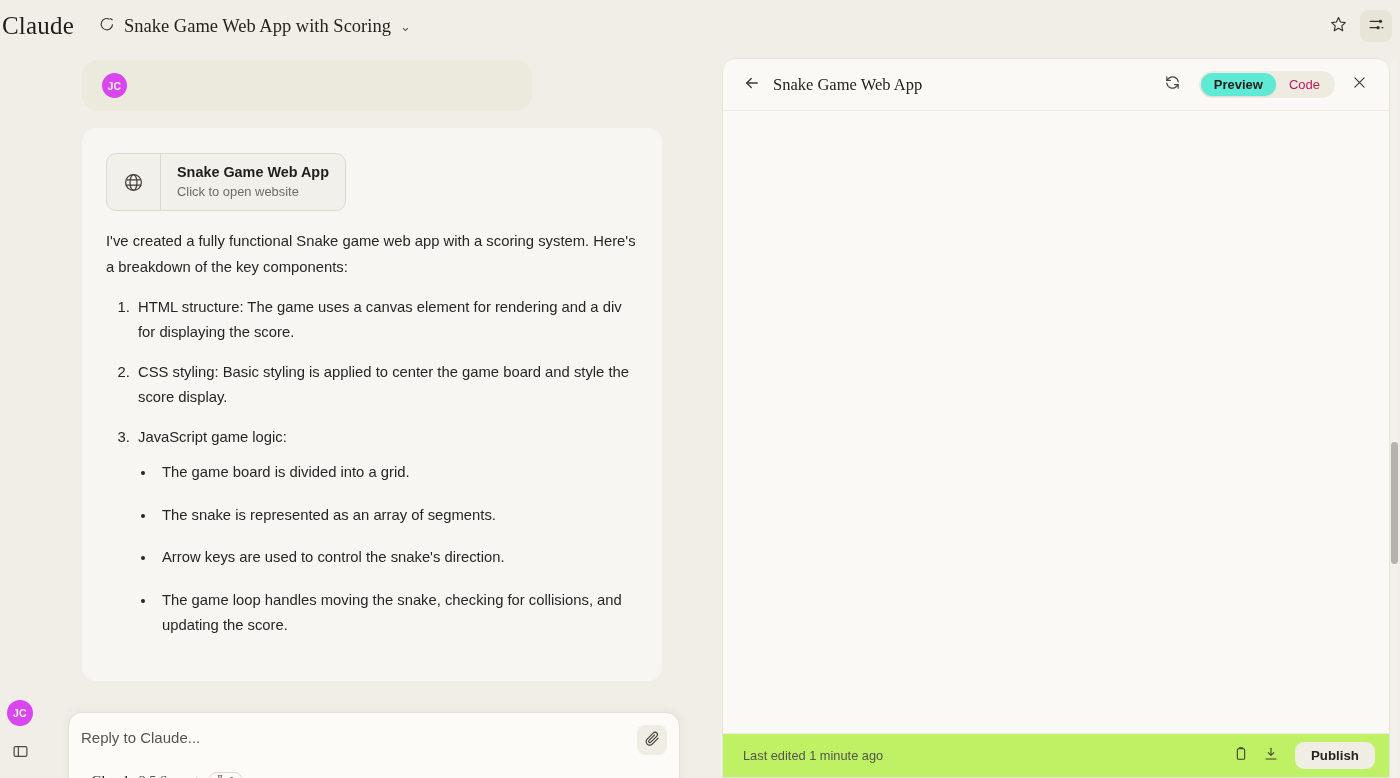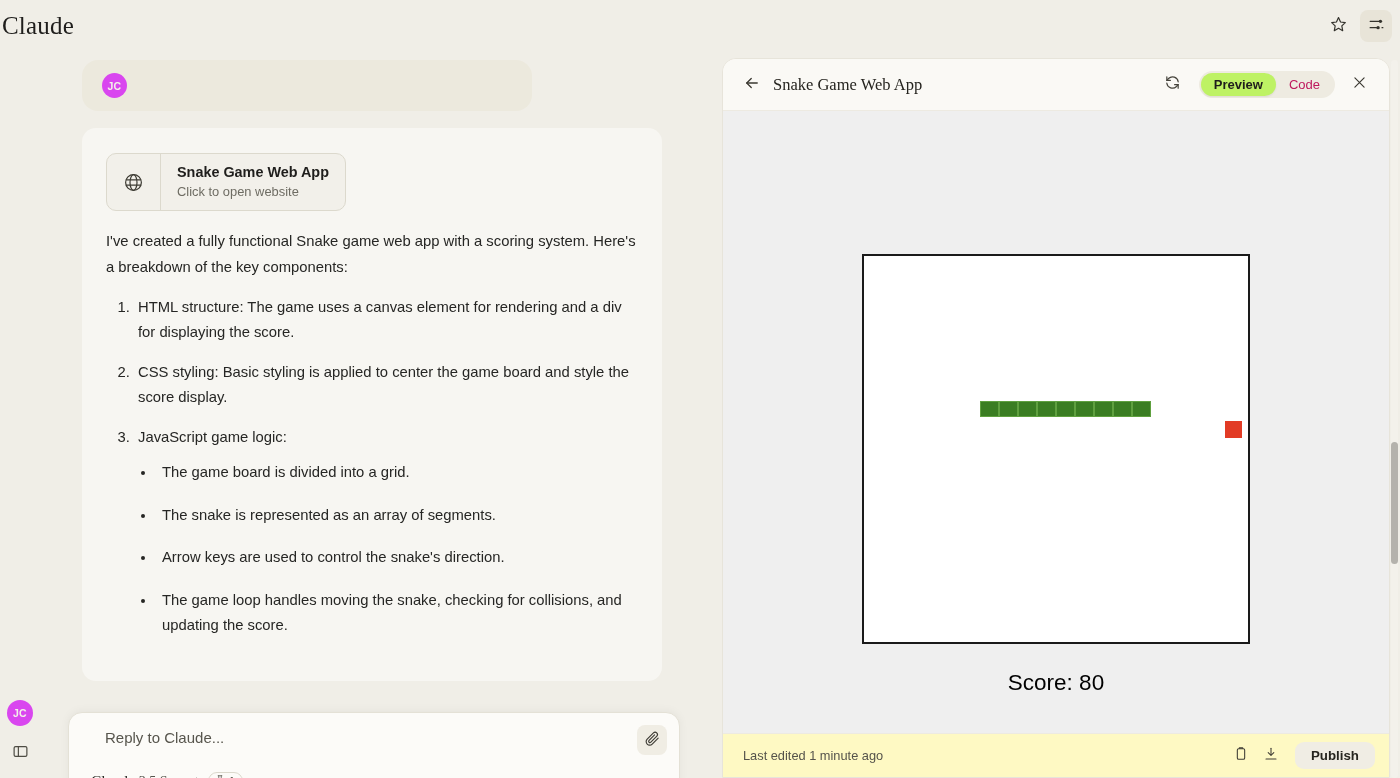--- a/index.html
+++ b/index.html
@@ -124,21 +124,21 @@
   .composer {
     position: absolute; left: 68px; top: 712px;
     width: 612px; height: 82px;
     background: #FCFBF8;
     border: 1px solid #E4E1D6;
     border-radius: 14px;
     box-shadow: 0 -1px 10px rgba(0,0,0,.05);
     z-index: 5;
   }
   .composer .ph {
-    position: absolute; left: 36px; top: 16px;
+    position: absolute; left: 12px; top: 16px;
     font-size: 15px; color: #57554D;
   }
   .clip {
     position: absolute; right: 12px; top: 12px;
     width: 30px; height: 30px; border-radius: 8px;
     background: #F0EDE4;
     display: flex; align-items: center; justify-content: center; cursor: pointer;
   }
   .model-row {
     position: absolute; left: 22px; bottom: 3px;
@@ -170,21 +170,21 @@
   .art-title {
     font-family: "Liberation Serif", serif;
     font-size: 16.5px; color: #25241F; margin-left: 8px; flex: 1;
   }
   .seg {
     display: flex; background: #EEEBE1; border-radius: 999px; padding: 2px; margin: 0 8px 0 10px;
   }
   .seg-item {
     padding: 4px 13px; border-radius: 999px; font-size: 13px; color: #be185d; cursor: pointer;
   }
-  .seg-item.on { background: #bef264; color: #1F1E1C; font-weight: bold; box-shadow: 0 1px 2px rgba(0,0,0,.07); }
+  .seg-item.on { background: #5eead4; color: #1F1E1C; font-weight: bold; box-shadow: 0 1px 2px rgba(0,0,0,.07); }
 
   .art-body {
     position: absolute; top: 52px; left: 0; right: 0; bottom: 44px;
     background: #EFEFEF;
     display: flex; flex-direction: column; align-items: center;
     padding-top: 143px;
   }
   .game-board {
     width: 388px; height: 390px;
     background: #FFFFFF;
@@ -194,21 +194,21 @@
   .snake-seg { position: absolute; background: #3A7D22; border: 1px solid #5FA03F; }
   .food { position: absolute; background: #E23B25; }
   .score {
     margin-top: 26px;
     font-size: 22.5px; color: #000000;
     font-family: "Liberation Sans", sans-serif;
   }
 
   .art-foot {
     position: absolute; bottom: 0; left: 0; right: 0; height: 44px;
-    background: #fef9c3; border-top: 1px solid #EDEAE1;
+    background: #bef264; border-top: 1px solid #EDEAE1;
     display: flex; align-items: center; padding: 0 14px 0 20px;
   }
   .foot-time { flex: 1; font-size: 12.8px; color: #55534B; }
   .foot-ic { width: 28px; height: 28px; display:flex; align-items:center; justify-content:center; cursor:pointer; margin-left:2px; }
   .publish {
     margin-left: 10px; padding: 6px 16px; border-radius: 9px;
     background: #F0EDE4; border: none; cursor: pointer;
     font-size: 13.3px; font-weight: bold; color: #26251F;
     font-family: "Liberation Sans", sans-serif;
   }
@@ -224,20 +224,30 @@
   }
 </style>
 </head>
 <body>
 
 <div class="app">
 
   <div class="topbar">
     <div class="brand">Claude</div>
 
+    <div class="convo-chip">
+      <span>
+        <svg width="17" height="17" viewBox="0 0 24 24" fill="none" stroke="#3C3A33" stroke-width="1.6">
+          <path d="M20.5 11.5a8 8 0 1 1-4-6.9"></path>
+            <path d="M17 3.5l3.6 2.2"></path>
+        </svg>
+      </span>
+      <span class="convo-title">Snake Game Web App with Scoring</span>
+      <span class="chev">⌄</span>
+    </div>
 
     <div class="topbar-right">
       <div class="icon-btn">
         <span>
           <svg width="19" height="19" viewBox="0 0 24 24" fill="none" stroke="#33322C" stroke-width="1.5" stroke-linejoin="round">
             <path d="M12 3.2l2.6 5.6 6 .8-4.4 4.2 1.1 6-5.3-3-5.3 3 1.1-6L3.4 9.6l6-.8z"></path>
           </svg>
         </span>
       </div>
       <div class="icon-btn active">
@@ -365,35 +375,20 @@
 
       <div class="icon-btn">
         <span>
           <svg width="17" height="17" viewBox="0 0 24 24" fill="none" stroke="#3A3830" stroke-width="1.6" stroke-linecap="round">
             <path d="M5.5 5.5l13 13M18.5 5.5l-13 13"></path>
           </svg>
         </span>
       </div>
     </div>
 
-    <div class="art-body">
-      <div class="game-board" id="game-board">
-          <div class="snake-seg" style="left: 116px; top: 145px; width: 19px; height: 16px; background: rgb(58, 125, 34); border-color: rgb(95, 160, 63);"></div>
-          <div class="snake-seg" style="left: 135px; top: 145px; width: 19px; height: 16px; background: rgb(58, 125, 34); border-color: rgb(95, 160, 63);"></div>
-          <div class="snake-seg" style="left: 154px; top: 145px; width: 19px; height: 16px; background: rgb(58, 125, 34); border-color: rgb(95, 160, 63);"></div>
-          <div class="snake-seg" style="left: 173px; top: 145px; width: 19px; height: 16px; background: rgb(58, 125, 34); border-color: rgb(95, 160, 63);"></div>
-          <div class="snake-seg" style="left: 192px; top: 145px; width: 19px; height: 16px; background: rgb(58, 125, 34); border-color: rgb(95, 160, 63);"></div>
-          <div class="snake-seg" style="left: 211px; top: 145px; width: 19px; height: 16px; background: rgb(58, 125, 34); border-color: rgb(95, 160, 63);"></div>
-          <div class="snake-seg" style="left: 230px; top: 145px; width: 19px; height: 16px; background: rgb(58, 125, 34); border-color: rgb(95, 160, 63);"></div>
-          <div class="snake-seg" style="left: 249px; top: 145px; width: 19px; height: 16px; background: rgb(58, 125, 34); border-color: rgb(95, 160, 63);"></div>
-          <div class="snake-seg" style="left: 268px; top: 145px; width: 19px; height: 16px; background: rgb(58, 125, 34); border-color: rgb(95, 160, 63);"></div>
-          <div class="food" style="left: 361px; top: 165px; width: 17px; height: 17px; background: rgb(226, 59, 37);"></div>
-        </div>
-      <div class="score">Score: 80</div>
-    </div>
 
     <div class="art-foot">
       <div class="foot-time">Last edited 1 minute ago</div>
       <div class="foot-ic">
         <span>
           <svg width="16" height="16" viewBox="0 0 24 24" fill="none" stroke="#3E3C34" stroke-width="1.6" stroke-linejoin="round">
             <rect x="6.5" y="4" width="11" height="16" rx="2"></rect>
               <path d="M9.5 4V2.8h5V4"></path>
           </svg>
         </span>

